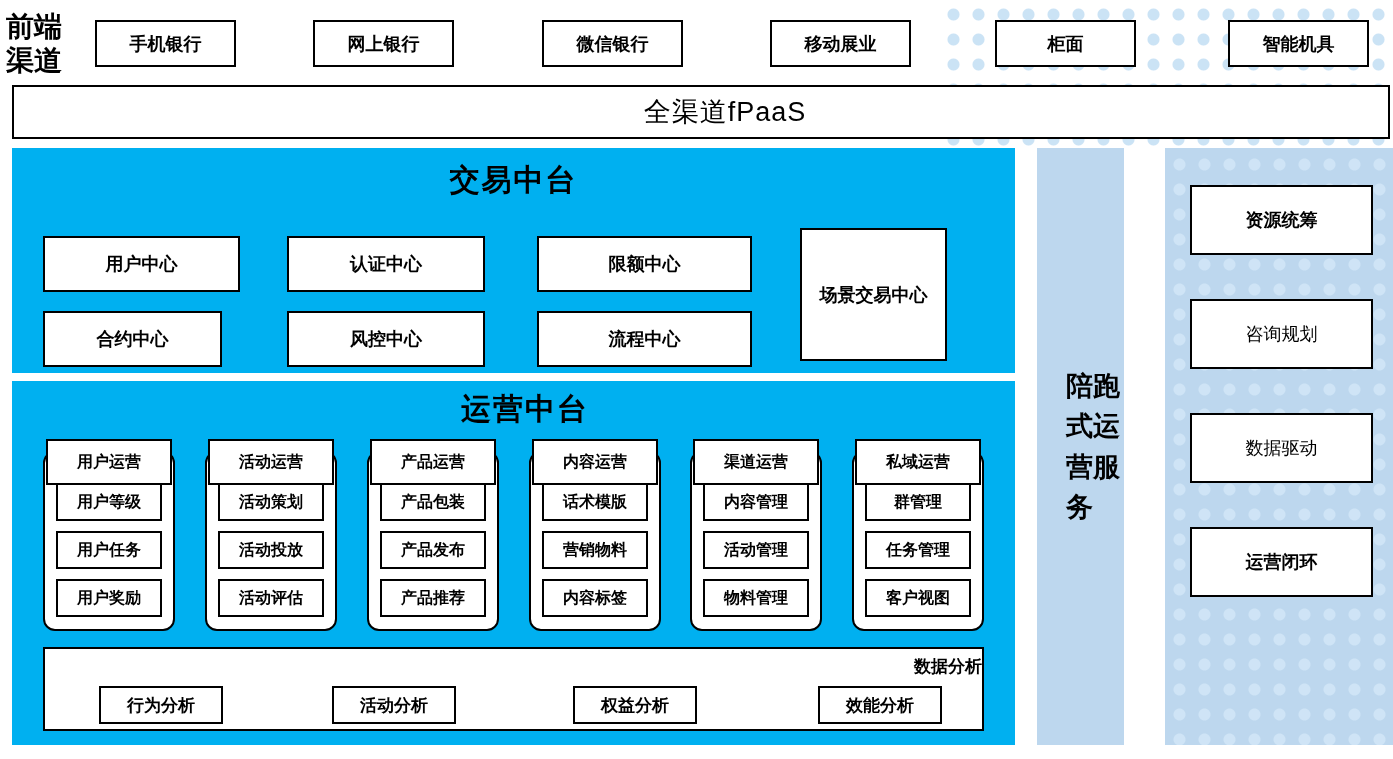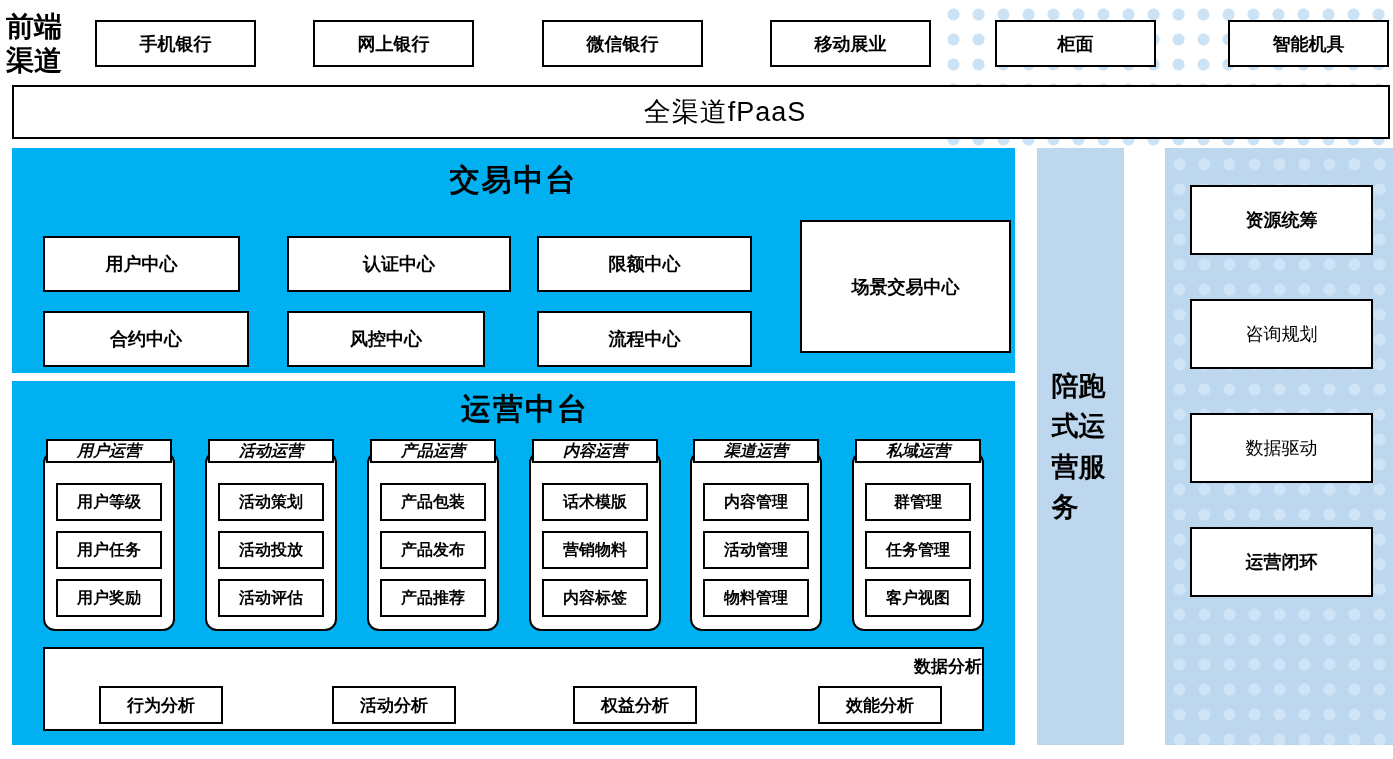--- a/index.html
+++ b/index.html
@@ -18,21 +18,21 @@
     font-size:28px; font-weight:700; line-height:1.2;
     font-family:"Liberation Serif","DejaVu Serif",serif;
   }
 
   .box {
     position:absolute; background:#fff; border:2px solid #000;
     display:flex; align-items:center; justify-content:center;
     text-align:center;
   }
 
-  .channel { top:20px; width:161px; height:47px; font-size:18px; font-weight:700; }
+  .channel { top:20px; width:141px; height:47px; font-size:18px; font-weight:700; }
 
   .fpaas {
     left:12px; top:85px; width:1378px; height:54px;
     font-size:27px; font-weight:400; letter-spacing:1px;padding-left:48px;
   }
 
   .blue-section { position:absolute; background:#00b0f0; }
   .transaction { left:12px; top:148px; width:1003px; height:225px; }
   .operations  { left:12px; top:381px; width:1003px; height:364px; }
 
@@ -43,24 +43,24 @@
   .transaction .section-title { top:12px; }
   .operations  .section-title { top:8px;padding-left:23px; }
 
   .tbox { height:56px; font-size:18px; font-weight:700;margin-top:12px; }
 
   .group {
     position:absolute; top:70px; width:132px; height:180px;
     background:#fff; border:2px solid #000; border-radius:12px;
   }
   .group-title {
-    position:absolute; top:-14px; left:1px; right:1px; height:24px;
+    position:absolute; top:-14px; left:1px; right:1px; height:46px;
     background:#fff; border:2px solid #000;
     display:flex; align-items:center; justify-content:center;
-    font-size:16px; font-weight:700;font-style:italic;
+    font-size:16px; font-weight:700;
   }
   .group-item {
     position:absolute; left:11px; right:11px; height:38px;
     background:#fff; border:2px solid #000;
     display:flex; align-items:center; justify-content:center;
     font-size:16px; font-weight:700;
   }
   .gi1 { top:30px; } .gi2 { top:78px; } .gi3 { top:126px; }
 
   .analysis {
@@ -68,21 +68,21 @@
     background:#fff; border:2px solid #000;
   }
   .analysis-title {
     position:absolute; top:6px; width:100%; text-align:right;
     font-size:17px; font-weight:700;
   }
   .abox { top:37px; width:124px; height:38px; font-size:17px; font-weight:700; }
 
   .strip {
     position:absolute; left:1037px; top:148px; width:87px; height:597px;
-    background:#bdd7ee; display:flex; align-items:center; justify-content:center;
+    background:#bdd7ee; display:flex; align-items:center; justify-content:flex-end;
   }
   .strip-text {
     width:58px; font-size:27px; font-weight:700; line-height:1.5;
     text-align:left; word-break:break-all;
   }
 
   .right-panel {
     position:absolute; left:1148px; top:148px; width:245px; height:597px;
     background-color:#bdd7ee;
     background-image: radial-gradient(circle, #cfe4f6 5.5px, transparent 6.5px);
@@ -105,26 +105,26 @@
   <div class="box channel" style="left:542px">微信银行</div>
   <div class="box channel" style="left:770px">移动展业</div>
   <div class="box channel" style="left:995px">柜面</div>
   <div class="box channel" style="left:1228px">智能机具</div>
 
   <div class="box fpaas">全渠道fPaaS</div>
 
   <section class="blue-section transaction">
     <div class="section-title">交易中台</div>
     <div class="box tbox" style="left:31px;top:76px;width:197px">用户中心</div>
-    <div class="box tbox" style="left:275px;top:76px;width:224px">认证中心</div>
+    <div class="box tbox" style="left:275px;top:76px;width:198px">认证中心</div>
     <div class="box tbox" style="left:525px;top:76px;width:215px">限额中心</div>
-    <div class="box tbox" style="left:31px;top:151px;width:206px">合约中心</div>
+    <div class="box tbox" style="left:31px;top:151px;width:179px">合约中心</div>
     <div class="box tbox" style="left:275px;top:151px;width:198px">风控中心</div>
     <div class="box tbox" style="left:525px;top:151px;width:215px">流程中心</div>
-    <div class="box tbox" style="left:788px;top:60px;width:211px;height:133px">场景交易中心</div>
+    <div class="box tbox" style="left:788px;top:68px;width:147px;height:133px">场景交易中心</div>
   </section>
 
   <section class="blue-section operations">
     <div class="section-title">运营中台</div>
 
     <div class="group" style="left:31px">
       <div class="group-title">用户运营</div>
       <div class="group-item gi1">用户等级</div>
       <div class="group-item gi2">用户任务</div>
       <div class="group-item gi3">用户奖励</div>

